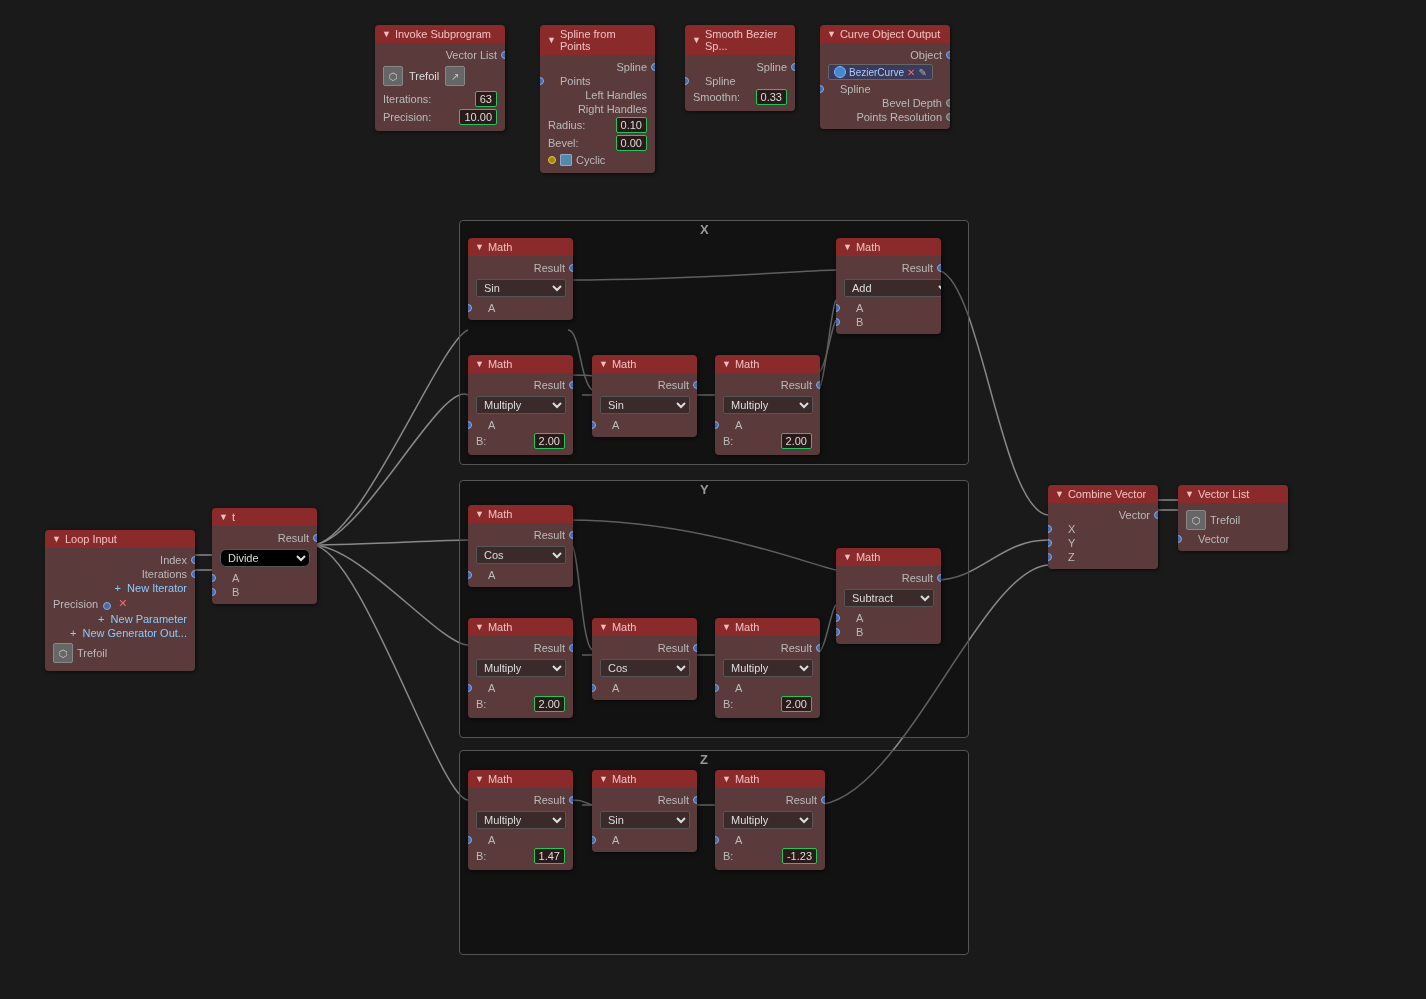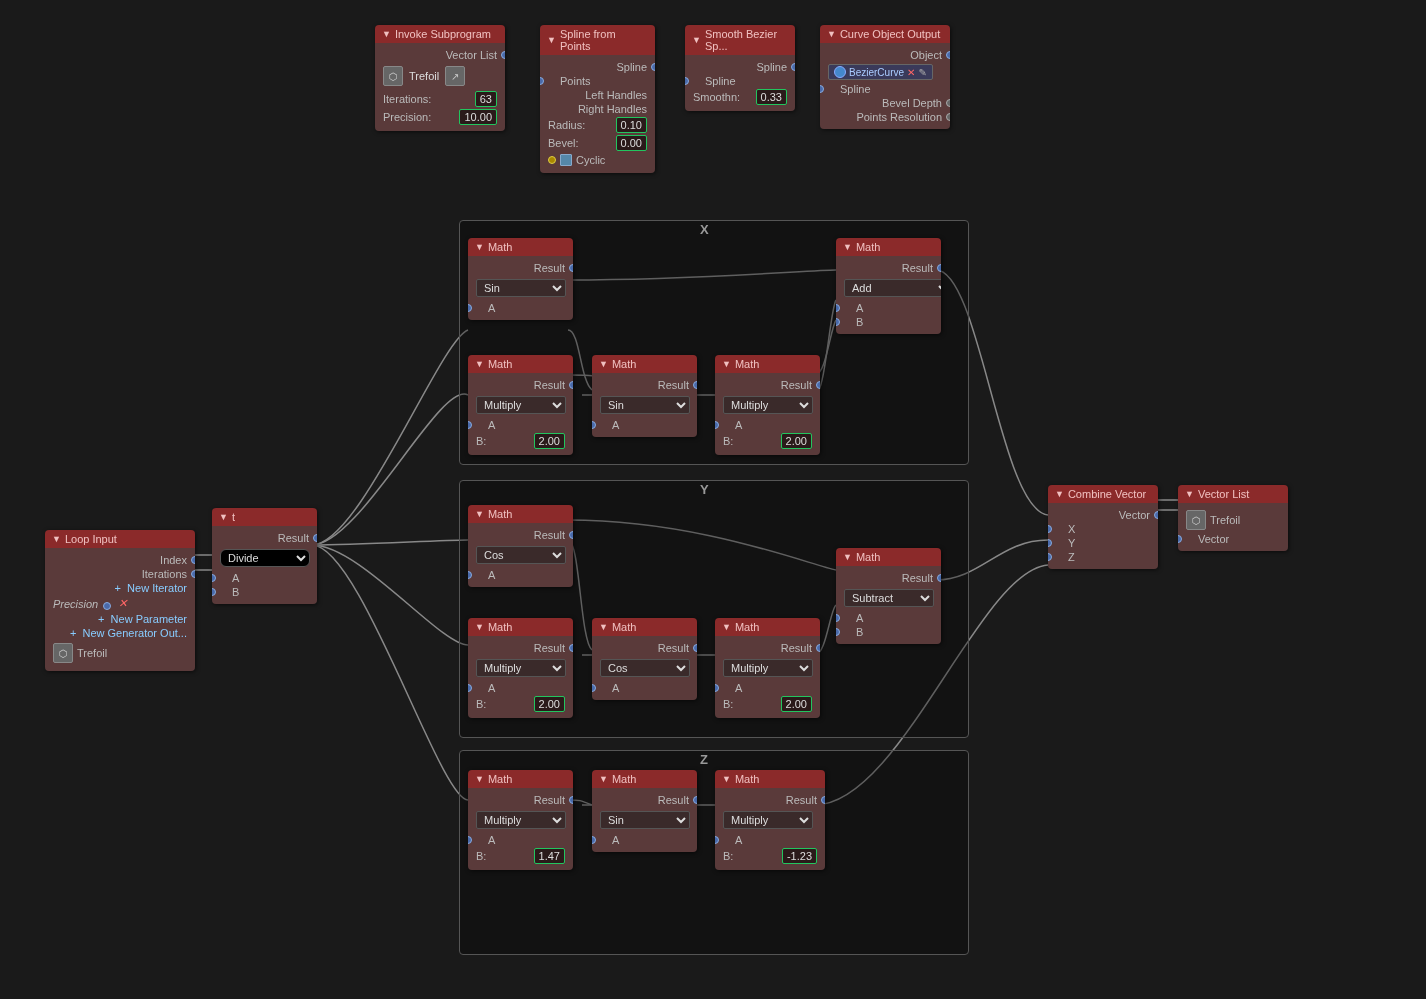--- a/index.html
+++ b/index.html
@@ -372,21 +372,21 @@
       <span class="node-label">Index</span>
       <span class="port-dot right blue"></span>
     </div>
     <div class="node-row">
       <span class="node-label">Iterations</span>
       <span class="port-dot right blue"></span>
     </div>
     <div class="node-row">
       <span class="node-label" style="color:#88ccff;">+ &nbsp;New Iterator</span>
     </div>
-    <div style="display:flex;align-items:flex-end;gap:5px;padding:2px 0;font-style:italic;">
+    <div style="display:flex;align-items:flex-end;gap:5px;padding:2px 0;">
       <span class="node-label">Precision</span>
       <span class="port-dot right blue" style="position:relative;right:auto;display:inline-block;"></span>
       <span style="color:#ff6666;cursor:pointer;margin-left:2px;">✕</span>
     </div>
     <div class="node-row">
       <span class="node-label" style="color:#88ccff;">+ &nbsp;New Parameter</span>
     </div>
     <div class="node-row">
       <span class="node-label" style="color:#88ccff;">+ &nbsp;New Generator Out...</span>
     </div>

